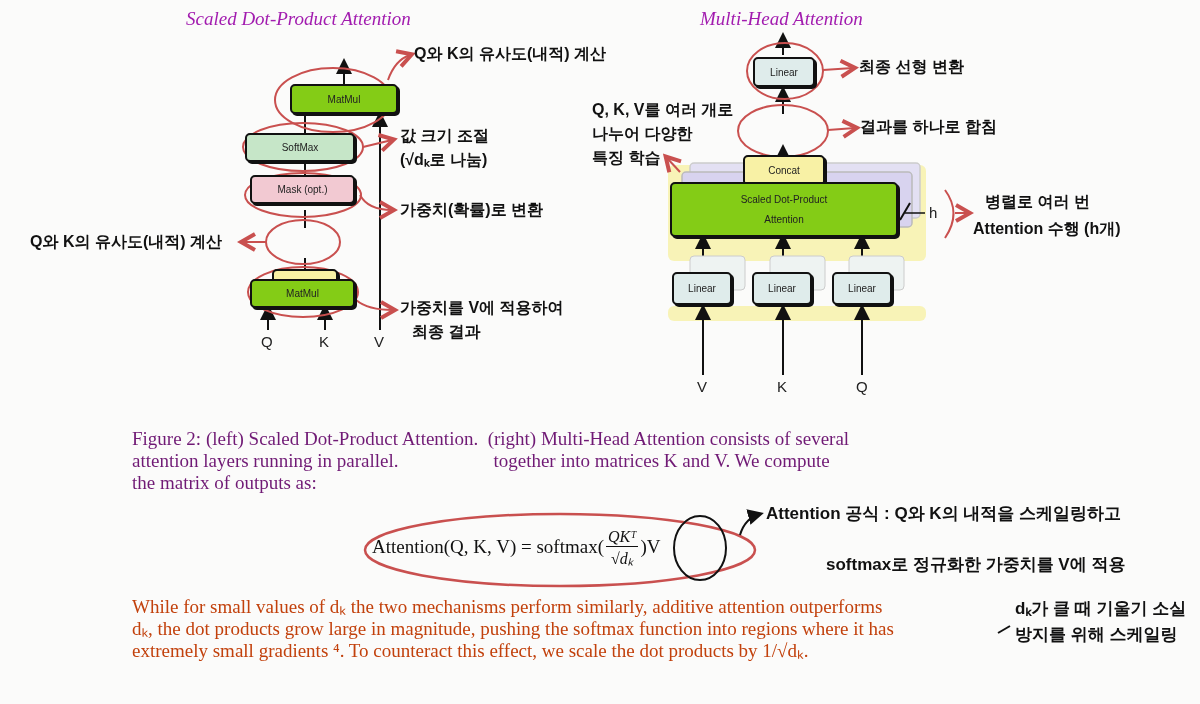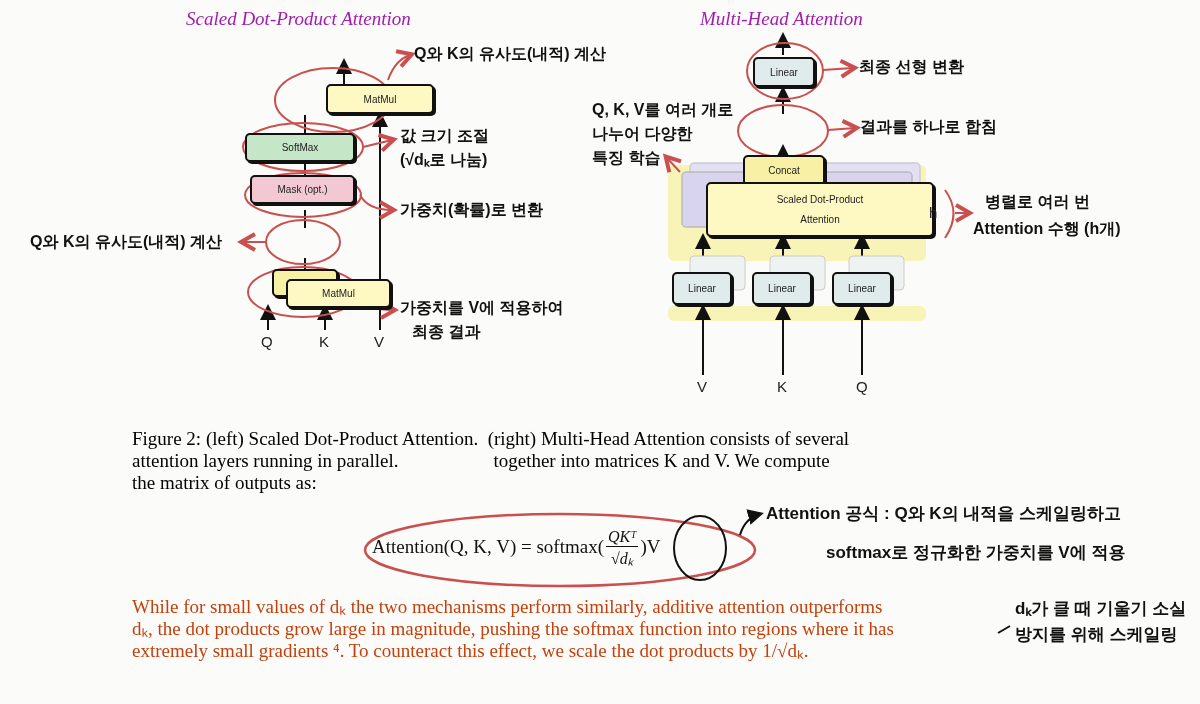--- a/index.html
+++ b/index.html
@@ -1,27 +1,27 @@
 <!DOCTYPE html>
 <html><head>
 <meta charset="utf-8">
 <style>
   html,body{margin:0;padding:0;}
   body{width:1200px;height:704px;background:#fbfbfa;position:relative;overflow:hidden;font-family:"Liberation Sans",sans-serif;color:#111;}
   .abs{position:absolute;}
   .title{font-family:"Liberation Serif",serif;font-size:19px;color:#a21caf;white-space:nowrap;font-style:italic;}
   .box{position:absolute;border:2.5px solid #111;border-radius:5px;display:flex;align-items:center;justify-content:center;font-size:10px;color:#222;box-sizing:border-box;box-shadow:2px 2px 0 #111;}
-  .purple{background:#fef9c3;margin-left:36px;}
+  .purple{background:#84cc16;}
   .green{background:#c6e6c8;}
   .pink{background:#f2c9d2;}
   .yellow{background:#f8f1a5;margin-top:40px;}
   .teal{background:#dfeceb;}
   .note{position:absolute;font-size:16px;font-weight:bold;color:#111;white-space:nowrap;line-height:1.3;}
   .lbl{position:absolute;font-size:15px;color:#222;}
-  .caption{position:absolute;left:132px;top:428px;font-family:"Liberation Serif",serif;font-size:19px;line-height:22px;white-space:pre;color:#000000;}
+  .caption{position:absolute;left:132px;top:428px;font-family:"Liberation Serif",serif;font-size:19px;line-height:22px;white-space:pre;color:#701a75;}
   .para{position:absolute;left:132px;top:596px;font-family:"Liberation Serif",serif;font-size:19px;line-height:22px;white-space:nowrap;color:#c2410c;}
   .hl{background:#fbf3a6;}
   .formula{position:absolute;left:372px;top:528px;font-family:"Liberation Serif",serif;font-size:19px;white-space:nowrap;}
   .frac{display:inline-flex;flex-direction:column;align-items:center;vertical-align:middle;font-size:16px;font-style:italic;margin:0 2px;}
   .frac .num{border-bottom:1px solid #111;padding:0 2px;}
   svg{position:absolute;left:0;top:0;}
 </style>
 </head>
 <body>
 
@@ -144,21 +144,21 @@
 <span>attention layers running in parallel.                    together into matrices K and V. We compute</span>
 <span>the matrix of outputs as:</span></div>
 
 <div class="formula">
   <span>Attention(Q, K, V) = softmax(</span><span class="frac">
       <span class="num">QKᵀ</span>
       <span>√dₖ</span>
     </span><span>)V</span>
 </div>
 <div class="note" style="left:766px;top:503px;font-size:17px;">Attention 공식 : Q와 K의 내적을 스케일링하고</div>
-<div class="note" style="left:826px;top:542px;font-size:17px;">softmax로 정규화한 가중치를 V에 적용</div>
+<div class="note" style="left:826px;top:554px;font-size:17px;">softmax로 정규화한 가중치를 V에 적용</div>
 
 <div class="para">
   <div>While for small values of dₖ the two mechanisms perform similarly, additive attention outperforms</div>
   <div>dₖ, the dot products grow large in magnitude, pushing the softmax function into regions where it has</div>
   <div>extremely small gradients ⁴. To counteract this effect, we scale the dot products by 1/√dₖ.</div>
 </div>
 <div class="note" style="left:1015px;top:598px;font-size:17px;">dₖ가 클 때 기울기 소실</div>
 <div class="note" style="left:1015px;top:624px;font-size:17px;">방지를 위해 스케일링</div>
 
 </body></html>

